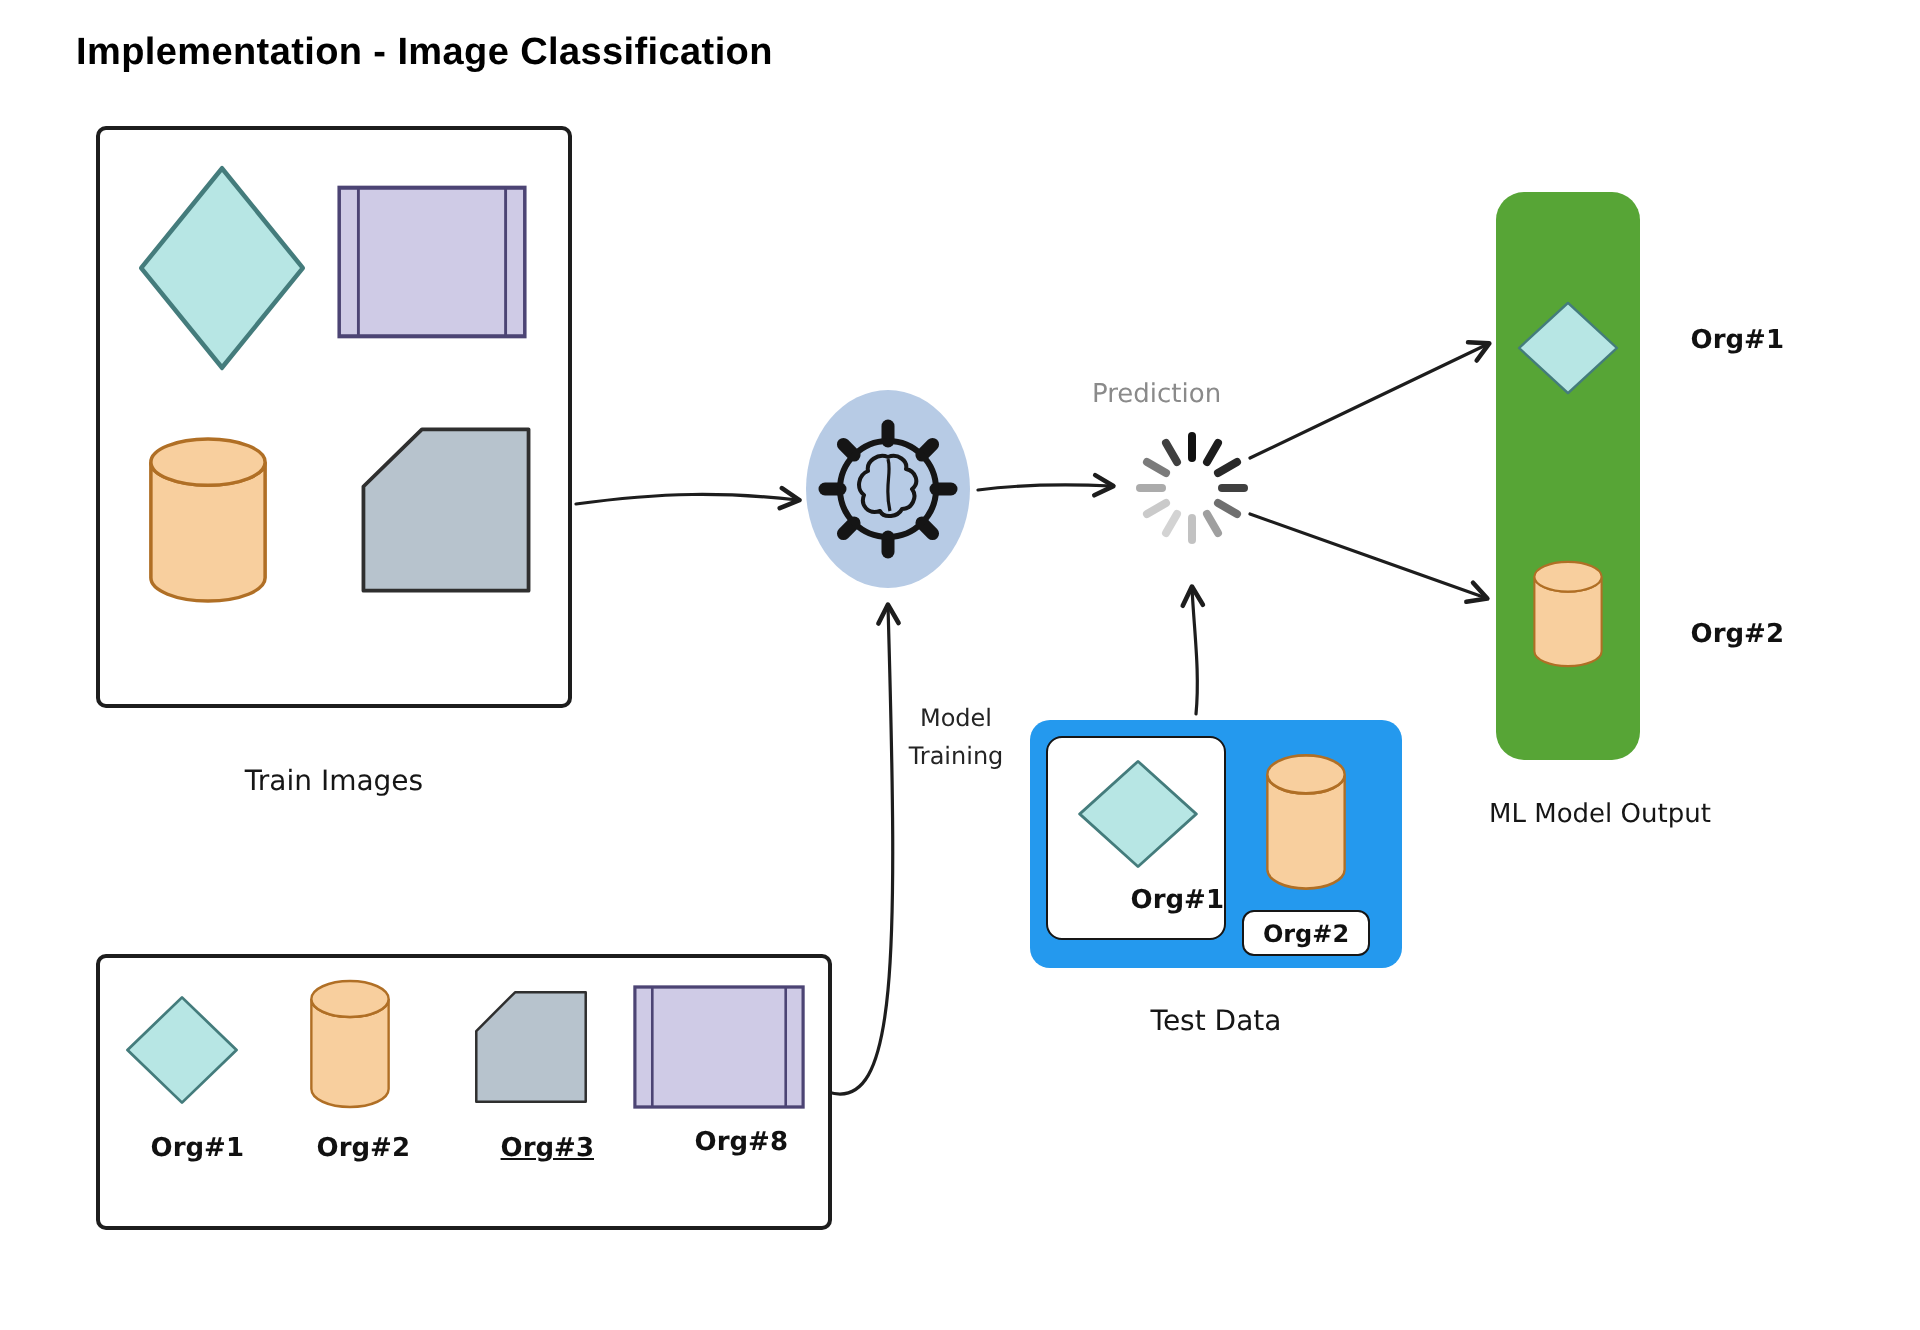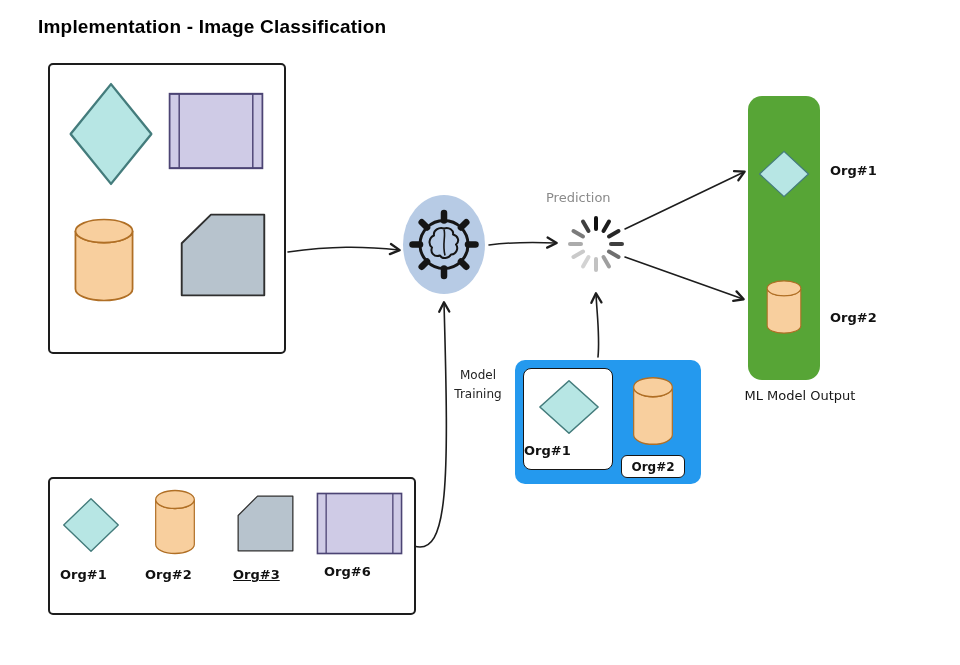--- a/index.html
+++ b/index.html
@@ -18,31 +18,31 @@
   #labels-box { left:48px; top:477px; width:368px; height:138px; }
 
   .shape { position:absolute; overflow:visible; }
   .diamond  { fill:var(--diamond-fill,#b7e6e4); stroke:#447c7c; stroke-width:2.4; stroke-linejoin:round; }
   .cyl      { fill:var(--cylinder-fill,#f8cf9e); stroke:#b06f25; stroke-width:2.6; }
   .poly     { fill:var(--polygon-fill,#b7c3cd); stroke:#2f2f2f; stroke-width:2.2; stroke-linejoin:round; }
   .rectfill { fill:var(--rectangle-fill,#cfcbe6); stroke:#4c4474; stroke-width:2.2; }
   .rectline { fill:none; stroke:#4c4474; stroke-width:1.8; }
 
   .caption   { position:absolute; text-align:center; font-size:14px; color:#161616; }
-  .org-label { position:absolute; text-align:left; font-weight:700; font-size:13px; color:#111; }
+  .org-label { position:absolute; text-align:right; font-weight:700; font-size:13px; color:#111; }
 
   
   #model-training { position:absolute; left:403px; top:195px; width:82px; height:99px;
                     background:var(--model-training-bg,#b7cbe5); border-radius:50%; }
   #model-training svg { position:absolute; left:0; top:0; width:100%; height:100%; overflow:visible; }
   .gear-tooth { stroke:#151515; stroke-width:6.5; stroke-linecap:round; }
   .gear-ring  { fill:none; stroke:#151515; stroke-width:3; }
   .brain-outline { fill:none; stroke:#151515; stroke-width:2; stroke-linejoin:round; }
   .brain-line    { fill:none; stroke:#151515; stroke-width:1.6; }
-  #model-training-label { position:absolute; left:447px; top:366px; width:62px; text-align:center;
+  #model-training-label { position:absolute; left:447px; top:350px; width:62px; text-align:center;
                           font-size:12px; line-height:1.55; color:#242424; }
 
   
   #prediction-label { position:absolute; left:546px; top:190px; width:100px; text-align:left;
                       font-size:13px; color:var(--prediction-text,#8a8a8a); }
   #spinner { position:absolute; left:566px; top:214px; width:60px; height:60px; overflow:visible; }
   #spinner line { stroke:#111; stroke-width:4; stroke-linecap:round; }
 
   
   #test-data { position:absolute; left:515px; top:360px; width:186px; height:124px;
@@ -87,40 +87,41 @@
       <path class="rectline" d="M14,2 V82 M106,2 V82"></path>
     </svg>
     <svg class="shape" style="left:20px;top:150px;width:68px;height:90px" viewBox="0 0 100 140" preserveAspectRatio="none">
       <path class="cyl" d="M8,25 L8,115 A42 18 0 0 0 92 115 L92,25 A42 18 0 0 1 8 25 Z"></path>
       <ellipse class="cyl" cx="50" cy="25" rx="42" ry="18"></ellipse>
     </svg>
     <svg class="shape" style="left:130px;top:148px;width:86px;height:84px" viewBox="0 0 100 100" preserveAspectRatio="none">
       <polygon class="poly" points="36,2 98,2 98,98 2,98 2,36"></polygon>
     </svg>
   </div>
+  <div class="caption" style="left:48px;top:383px;width:238px;">Train Images</div>
 
   <div id="labels-box" class="sketch-box">
     <svg class="shape" style="left:12px;top:18px;width:58px;height:56px" viewBox="0 0 100 100" preserveAspectRatio="none">
       <polygon class="diamond" points="50,3 97,50 50,97 3,50"></polygon>
     </svg>
     <svg class="shape" style="left:102px;top:8px;width:46px;height:70px" viewBox="0 0 100 140" preserveAspectRatio="none">
       <path class="cyl" d="M8,25 L8,115 A42 18 0 0 0 92 115 L92,25 A42 18 0 0 1 8 25 Z"></path>
       <ellipse class="cyl" cx="50" cy="25" rx="42" ry="18"></ellipse>
     </svg>
     <svg class="shape" style="left:187px;top:16px;width:57px;height:57px" viewBox="0 0 100 100" preserveAspectRatio="none">
       <polygon class="poly" points="36,2 98,2 98,98 2,98 2,36"></polygon>
     </svg>
     <svg class="shape" style="left:266px;top:13px;width:87px;height:63px" viewBox="0 0 120 84" preserveAspectRatio="none">
       <rect class="rectfill" x="2" y="2" width="116" height="80"></rect>
       <path class="rectline" d="M14,2 V82 M106,2 V82"></path>
     </svg>
     <div class="org-label" style="left:10px;top:88px;width:62px;">Org#1</div>
     <div class="org-label" style="left:95px;top:88px;width:60px;">Org#2</div>
     <div class="org-label" style="left:183px;top:88px;width:64px;text-decoration:underline;">Org#3</div>
-    <div class="org-label" style="left:274px;top:85px;width:70px;">Org#6</div>
+    <div class="org-label" style="left:274px;top:85px;width:70px;">Org#8</div>
   </div>
 
   <div id="model-training">
     <svg viewBox="-41 -49.5 82 99">
       <line class="gear-tooth" x1="0" y1="-24" x2="0" y2="-31.5"></line>
       <line class="gear-tooth" x1="0" y1="-24" x2="0" y2="-31.5" transform="rotate(45)"></line>
       <line class="gear-tooth" x1="0" y1="-24" x2="0" y2="-31.5" transform="rotate(90)"></line>
       <line class="gear-tooth" x1="0" y1="-24" x2="0" y2="-31.5" transform="rotate(135)"></line>
       <line class="gear-tooth" x1="0" y1="-24" x2="0" y2="-31.5" transform="rotate(180)"></line>
       <line class="gear-tooth" x1="0" y1="-24" x2="0" y2="-31.5" transform="rotate(225)"></line>
@@ -157,27 +158,28 @@
       <div class="org-label" style="left:0;top:74px;width:100%;">Org#1</div>
     </div>
     <svg class="shape" style="left:115px;top:14px;width:46px;height:74px" viewBox="0 0 100 140" preserveAspectRatio="none">
       <path class="cyl" d="M8,25 L8,115 A42 18 0 0 0 92 115 L92,25 A42 18 0 0 1 8 25 Z"></path>
       <ellipse class="cyl" cx="50" cy="25" rx="42" ry="18"></ellipse>
     </svg>
     <div id="test-org2-pill">
       <span>Org#2</span>
     </div>
   </div>
+  <div class="caption" style="left:515px;top:503px;width:186px;">Test Data</div>
 
   <div id="ml-output">
     <svg class="shape" style="left:10px;top:54px;width:52px;height:48px" viewBox="0 0 100 100" preserveAspectRatio="none">
       <polygon class="diamond" points="50,3 97,50 50,97 3,50"></polygon>
     </svg>
     <svg class="shape" style="left:16px;top:182px;width:40px;height:58px" viewBox="0 0 100 140" preserveAspectRatio="none">
       <path class="cyl" d="M8,25 L8,115 A42 18 0 0 0 92 115 L92,25 A42 18 0 0 1 8 25 Z"></path>
       <ellipse class="cyl" cx="50" cy="25" rx="42" ry="18"></ellipse>
     </svg>
   </div>
   <div class="org-label" style="left:830px;top:163px;width:62px;">Org#1</div>
   <div class="org-label" style="left:830px;top:310px;width:62px;">Org#2</div>
-  <div class="caption" style="left:713px;top:388px;width:174px;font-size:13px;">ML Model Output</div>
+  <div class="caption" style="left:713px;top:400px;width:174px;font-size:13px;">ML Model Output</div>
 
 </div>
 
 </body></html>

